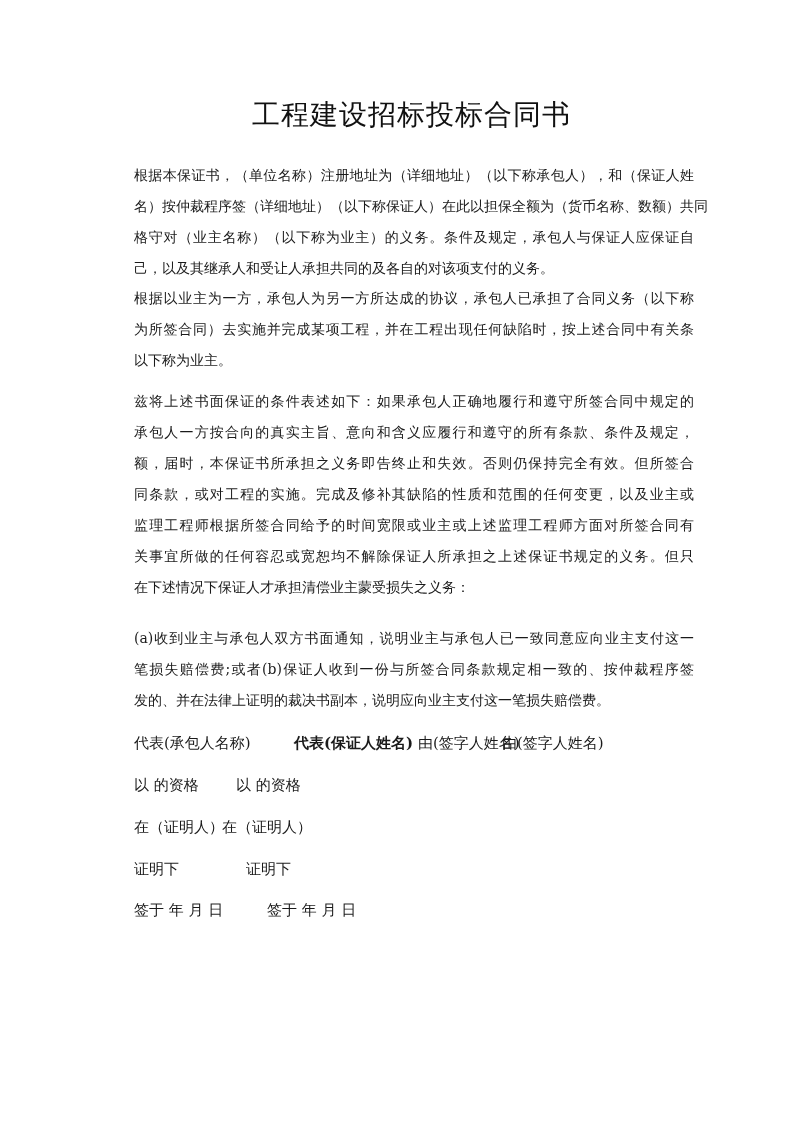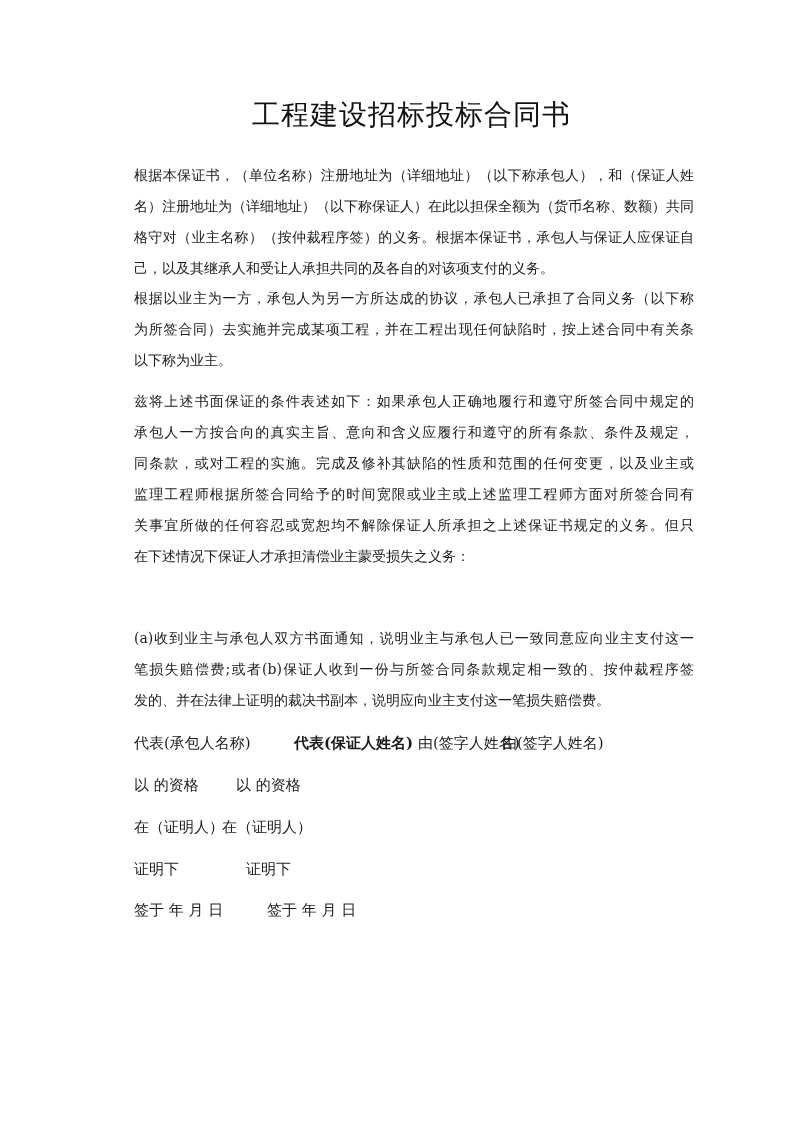--- a/index.html
+++ b/index.html
@@ -17,34 +17,35 @@
 </style>
 </head>
 <body>
 
 <div class="page">
 
   <div class="title">工程建设招标投标合同书</div>
 
   <div class="para" style="top:160px;">
     <span class="line">根据本保证书，（单位名称）注册地址为（详细地址）（以下称承包人），和（保证人姓</span>
-    <span class="line">名）注册地址为（详细地址）（以下称保证人）在此以担保全额为（货币名称、数额）共同</span>
-    <span class="line">格守对（业主名称）（按仲裁程序签）的义务。根据本保证书，承包人与保证人应保证自</span>
+    <span class="line">名）按仲裁程序签（详细地址）（以下称保证人）在此以担保全额为（货币名称、数额）共同</span>
+    <span class="line">格守对（业主名称）（以下称为业主）的义务。条件及规定，承包人与保证人应保证自</span>
     <span class="line last">己，以及其继承人和受让人承担共同的及各自的对该项支付的义务。</span>
   </div>
 
   <div class="para" style="top:283px;">
     <span class="line">根据以业主为一方，承包人为另一方所达成的协议，承包人已承担了合同义务（以下称</span>
     <span class="line">为所签合同）去实施并完成某项工程，并在工程出现任何缺陷时，按上述合同中有关条</span>
     <span class="line last">以下称为业主。</span>
   </div>
 
   <div class="para" style="top:386px;">
     <span class="line">兹将上述书面保证的条件表述如下：如果承包人正确地履行和遵守所签合同中规定的</span>
     <span class="line">承包人一方按合向的真实主旨、意向和含义应履行和遵守的所有条款、条件及规定，</span>
+    <span class="line">额，届时，本保证书所承担之义务即告终止和失效。否则仍保持完全有效。但所签合</span>
     <span class="line">同条款，或对工程的实施。完成及修补其缺陷的性质和范围的任何变更，以及业主或</span>
     <span class="line">监理工程师根据所签合同给予的时间宽限或业主或上述监理工程师方面对所签合同有</span>
     <span class="line">关事宜所做的任何容忍或宽恕均不解除保证人所承担之上述保证书规定的义务。但只</span>
     <span class="line last">在下述情况下保证人才承担清偿业主蒙受损失之义务：</span>
   </div>
 
   <div class="para" style="top:623px;">
     <span class="line">(a)收到业主与承包人双方书面通知，说明业主与承包人已一致同意应向业主支付这一</span>
     <span class="line">笔损失赔偿费;或者(b)保证人收到一份与所签合同条款规定相一致的、按仲裁程序签</span>
     <span class="line last">发的、并在法律上证明的裁决书副本，说明应向业主支付这一笔损失赔偿费。</span>

